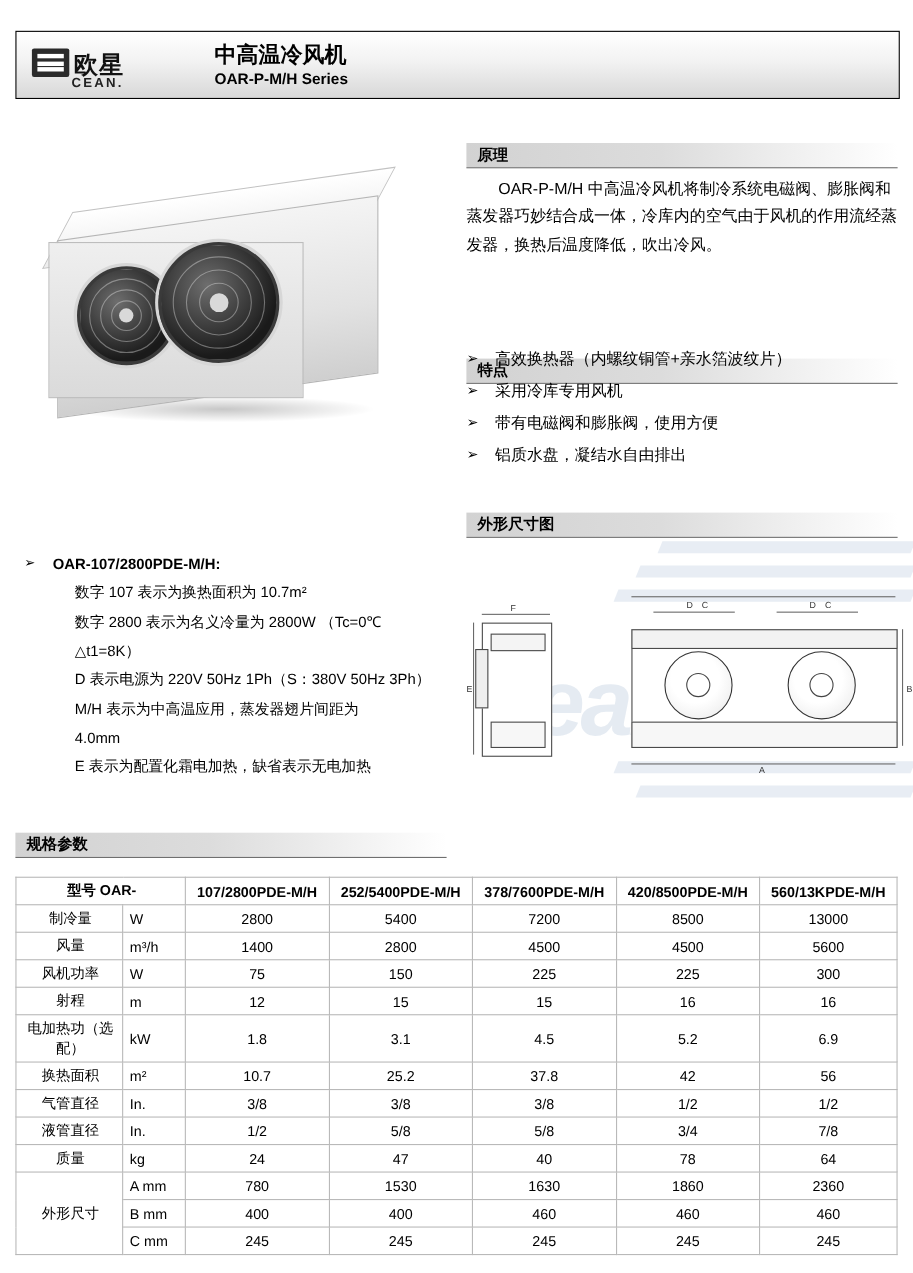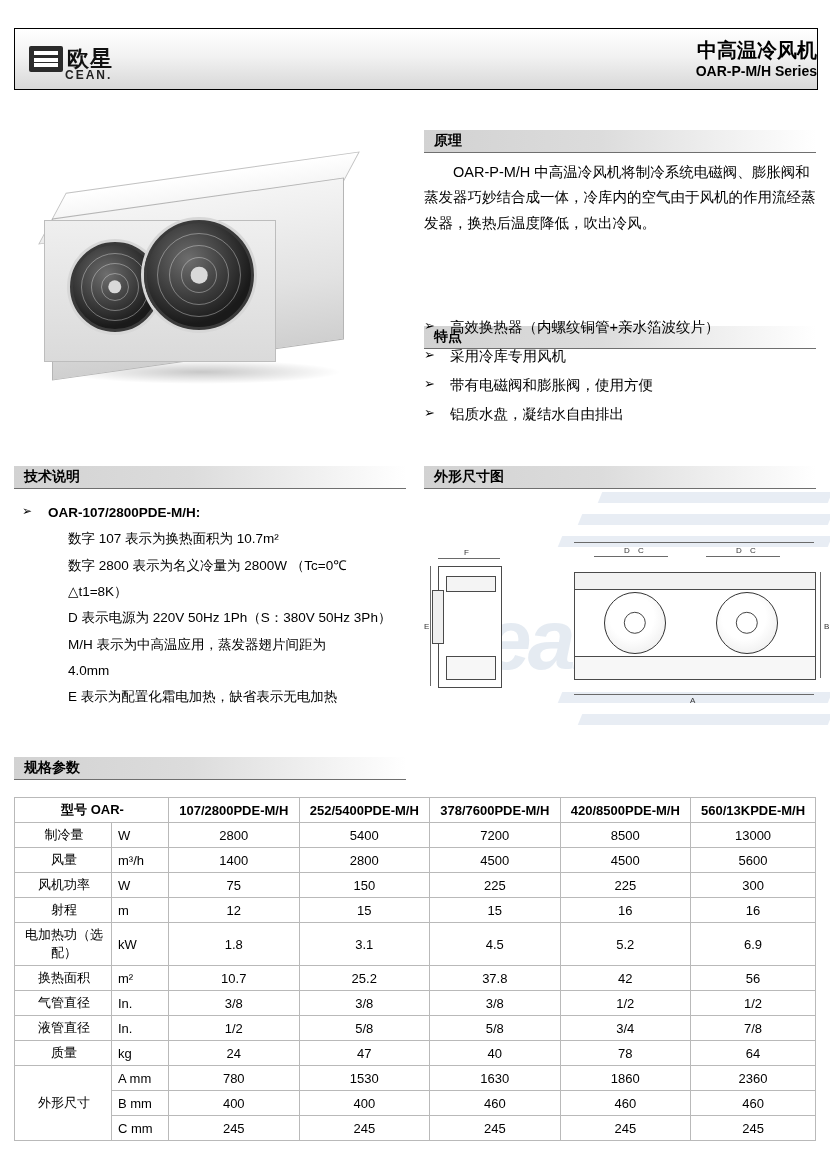--- a/index.html
+++ b/index.html
@@ -58,33 +58,33 @@
     width: 24px; height: 4px;
     background: #fff;
     box-shadow: 0 7px 0 #fff, 0 12px 0 #fff;
   }
   .logo-cn {
     font-size: 22px;
     font-weight: bold;
     letter-spacing: 1px;
     color: #111;
   }
-  .logo-wrap { position: relative; display: flex; align-items: center; }
+  .logo-wrap { position: relative; display: flex; }
   .logo-sub {
     font-size: 12px;
     letter-spacing: 2px;
     font-weight: bold;
     color: #222;
     position: absolute;
     left: 36px;
     top: 24px;
   }
   .header-center {
     flex: 1;
-    text-align: right;
+    text-align: left;
     line-height: 1.25;
   }
   .header-title-cn {
     font-size: 20px;
     font-weight: bold;
   }
   .header-title-en {
     font-size: 14px;
     font-weight: bold;
   }
@@ -371,21 +371,20 @@
     <div class="bullet-row">
       <span class="bullet-mark">➢</span>
       <span>带有电磁阀和膨胀阀，使用方便</span>
     </div>
     <div class="bullet-row">
       <span class="bullet-mark">➢</span>
       <span>铝质水盘，凝结水自由排出</span>
     </div>
   </div>
 
-  <div class="sec-bar" style="left:14px; top:466px; width:392px;">技术说明</div>
   <div class="tech-note">
     <span class="arrow">➢</span>
     <div class="tn-head">OAR-107/2800PDE-M/H:</div>
     <div class="tn-lines">
       <div>数字 107 表示为换热面积为 10.7m²</div>
       <div>数字 2800 表示为名义冷量为 2800W （Tc=0℃</div>
       <div>△t1=8K）</div>
       <div>D 表示电源为 220V 50Hz 1Ph（S：380V 50Hz 3Ph）</div>
       <div>M/H 表示为中高温应用，蒸发器翅片间距为</div>
       <div>4.0mm</div>

